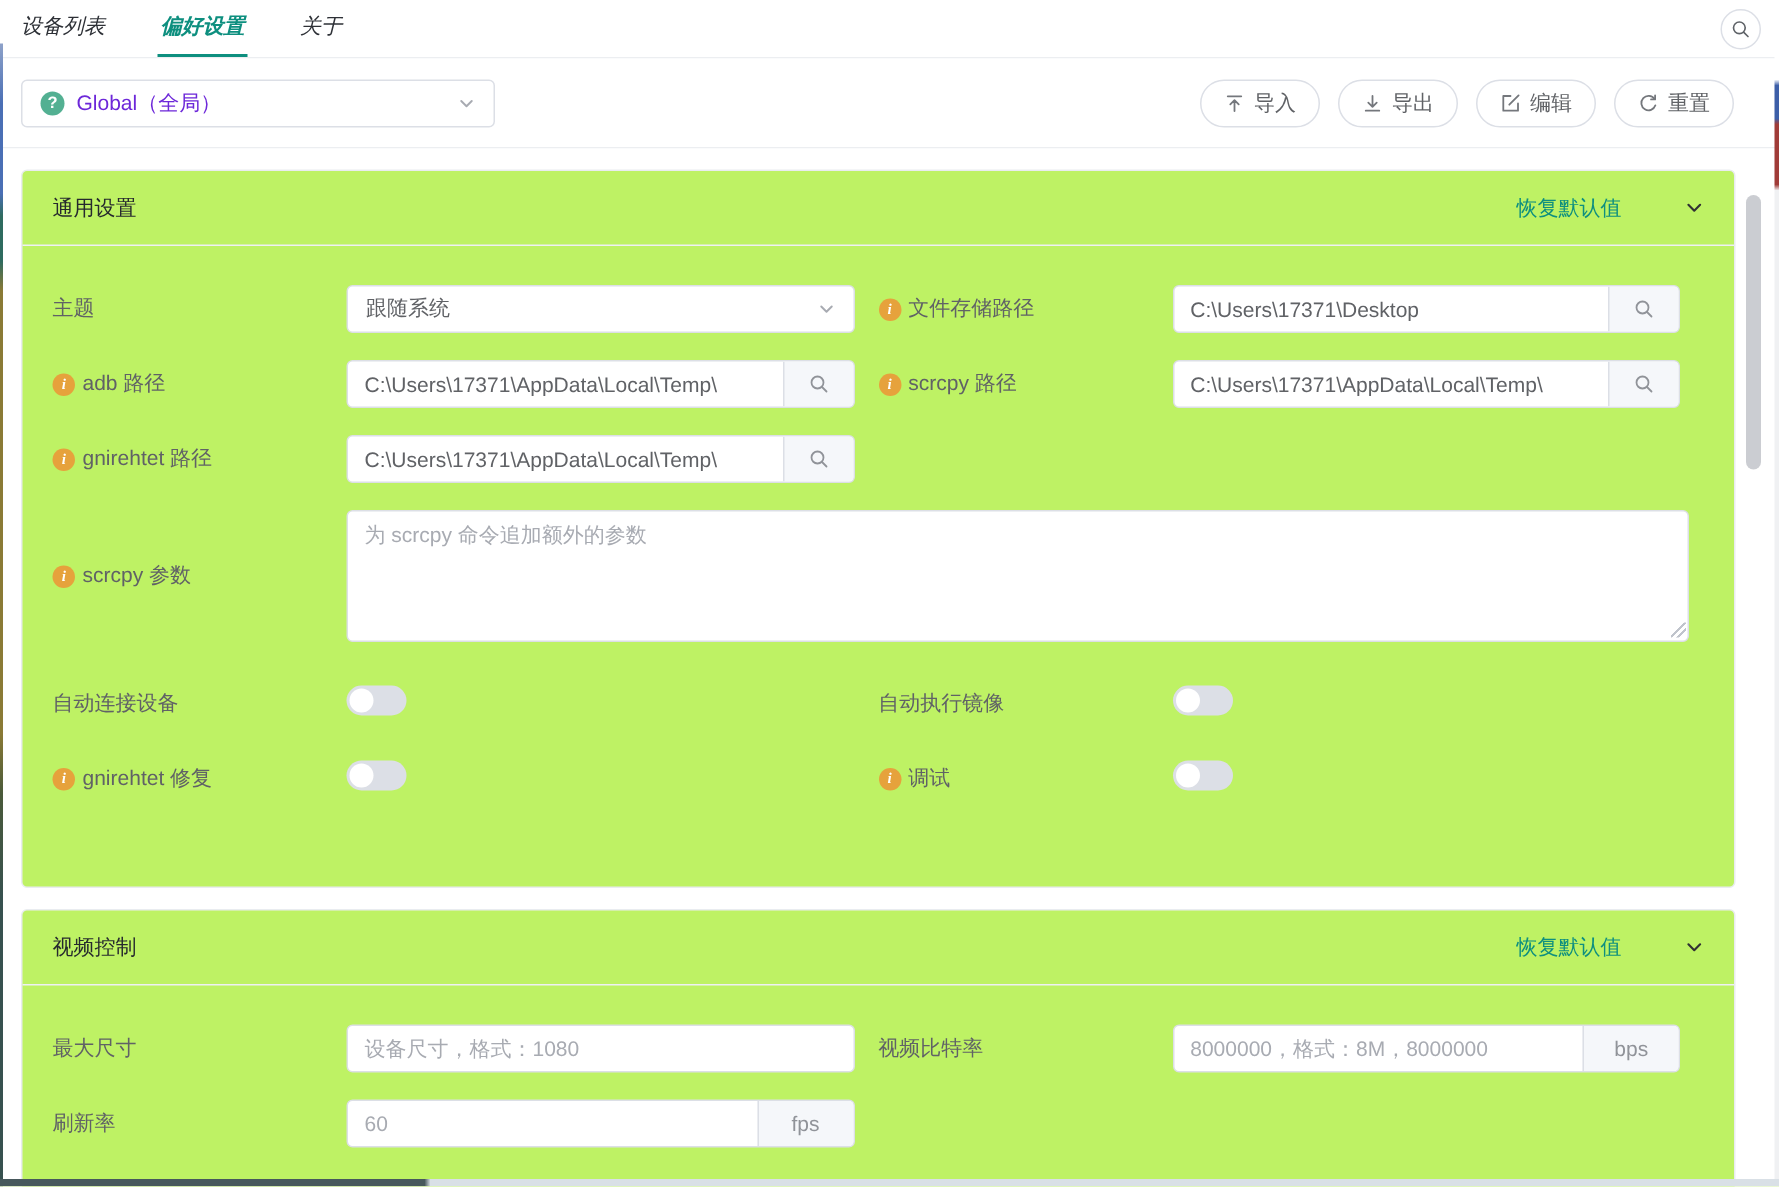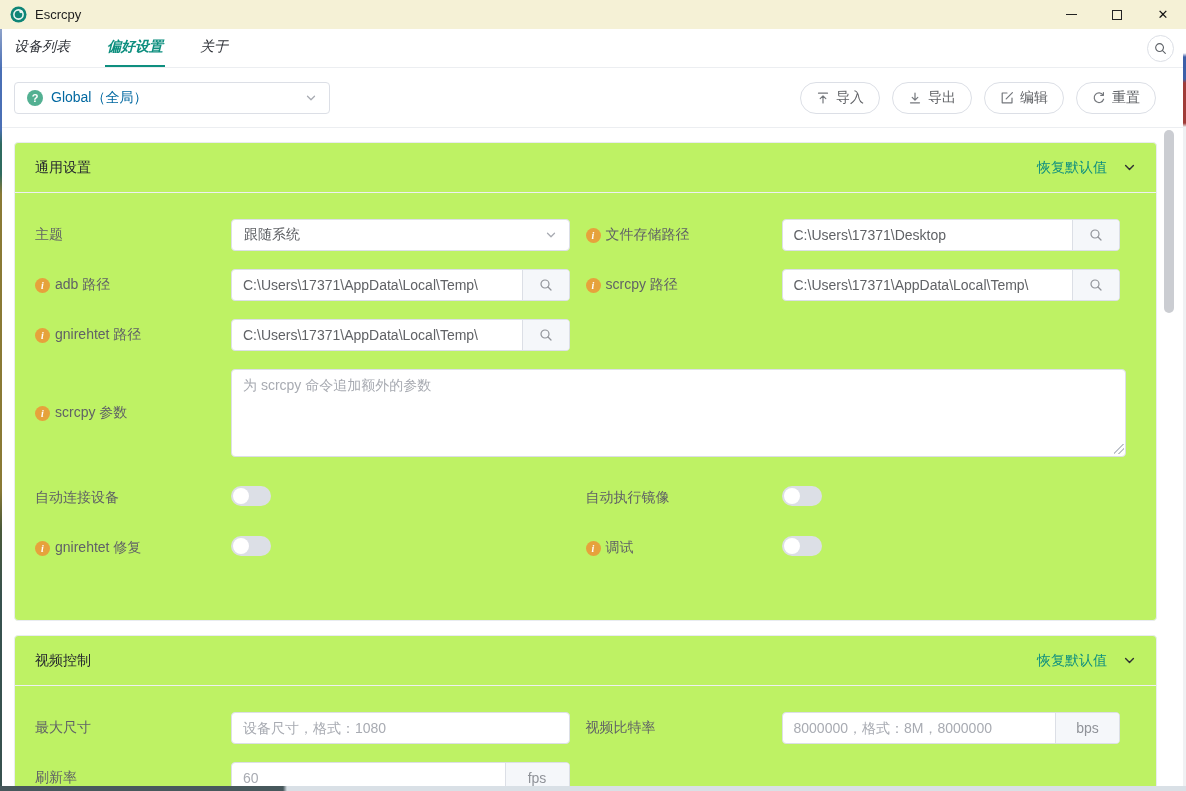--- a/index.html
+++ b/index.html
@@ -20,30 +20,30 @@
   
   .tabbar { height:39px; display:flex; align-items:stretch; padding:0 12px; border-bottom:1px solid #eceef1; background:#fff; }
   .tab { display:flex; align-items:center; margin-right:33px; padding:0 2px; font-size:14px; color:#2d3036; cursor:pointer; border-bottom:2px solid transparent;font-style:italic; }
   .tab.active { color:#0e8f7f; border-bottom-color:#0e8f7f; font-weight:bold; }
   .tab-search-btn { margin-left:auto; align-self:center; width:27px; height:27px; border:1px solid #dcdfe6; border-radius:50%; background:#fff; display:flex; align-items:center; justify-content:center; cursor:pointer; }
 
   
   .toolbar { height:60px; display:flex; align-items:center; justify-content:space-between; padding:0 30px 0 14px; border-bottom:1px solid #eceef1; background:#fff; }
   .scope-select { width:316px; height:32px; border:1px solid #dcdfe6; border-radius:4px; background:#fff; display:flex; align-items:center; gap:8px; padding:0 12px; cursor:pointer; }
   .scope-q { width:16px; height:16px; border-radius:50%; background:#53b092; color:#fff; font-size:11px; font-weight:bold; display:flex; align-items:center; justify-content:center; flex-shrink:0; }
-  .scope-text { flex:1; font-size:14px; color:#0369a1; }
+  .scope-text { flex:1; font-size:14px; color:#6d28d9; }
   .toolbar-buttons { display:flex; gap:12px; }
   .tb-btn { height:32px; padding:0 15px; border:1px solid #dcdfe6; border-radius:16px; background:#fff; display:flex; align-items:center; gap:6px; font-size:14px; color:#606266; cursor:pointer; }
 
   
   .content { padding:14px 29px 0 14px; background:#fff; }
   .card { border:1px solid #e9ecf0; border-radius:4px; background:#bef264; margin-bottom:14px; }
   .card-header { height:50px; display:flex; align-items:center; justify-content:space-between; padding:0 20px; border-bottom:1px solid #eef0f4; }
   .card-title { font-size:14px; color:#26292e; }
-  .card-tools { display:flex; align-items:center; gap:16px; }
+  .card-tools { display:flex; align-items:center; gap:42px; }
   .restore-link { font-size:14px; color:#0e8f7f; cursor:pointer; }
   .form-grid { display:grid; grid-template-columns:1fr 1fr; padding:26px 20px 38px; }
   .card-video .form-grid { padding-bottom:30px; }
   .form-item { display:flex; align-items:center; min-height:32px; margin-bottom:18px; }
   .form-item.span2 { grid-column:1 / -1; margin-bottom:25px; }
   .form-item.span2 .form-control { margin-right:10px; }
   .form-label { width:196px; flex-shrink:0; display:flex; justify-content:flex-start; align-items:center; gap:5px; padding-right:12px; font-size:14px; color:#606266; white-space:nowrap; }
   .form-control { flex:1; margin-right:16px; min-width:0; }
   .info-icon { width:15px; height:15px; border-radius:50%; background:#e6a23c; color:#fff; font-size:10px; font-weight:bold; font-style:italic; font-family:"Liberation Serif",serif; display:inline-flex; align-items:center; justify-content:center; flex-shrink:0; }
 
@@ -76,39 +76,20 @@
   .edge-bottom { position:absolute; left:0; right:0; bottom:0; height:5px; pointer-events:none;
     background:linear-gradient(to right,#47585c 0px,#47585c 283px,#d9e0e6 287px,#d9e0e6 100%); }
 
   svg { display:block; }
 </style>
 </head>
 <body>
 
 <div class="window">
 
-  <div class="titlebar">
-    <svg class="app-logo" viewBox="0 0 17 17">
-      <circle cx="8.5" cy="8.5" r="8" fill="#0e8577"></circle>
-      <circle cx="8.5" cy="8.5" r="4.6" fill="none" stroke="#eaf6f2" stroke-width="1.6"></circle>
-      <circle cx="11" cy="5.6" r="1.7" fill="#eaf6f2"></circle>
-    </svg>
-    <span class="title-text">Escrcpy</span>
-    <div class="win-controls">
-      <div class="win-btn">
-          <span class="glyph-min"></span>
-        </div>
-      <div class="win-btn">
-          <span class="glyph-max"></span>
-        </div>
-      <div class="win-btn">
-          <span class="glyph-close">✕</span>
-        </div>
-    </div>
-  </div>
 
   <div class="tabbar">
     <div class="tab">
         <span>设备列表</span>
       </div>
     <div class="tab active">
         <span>偏好设置</span>
       </div>
     <div class="tab">
         <span>关于</span>

